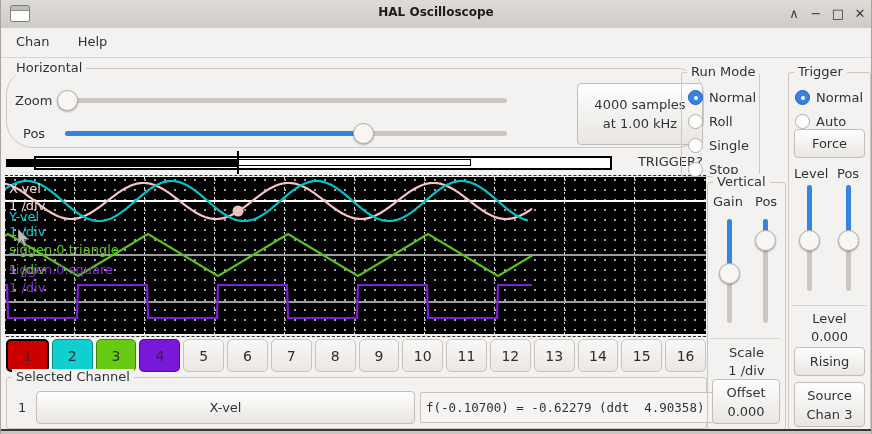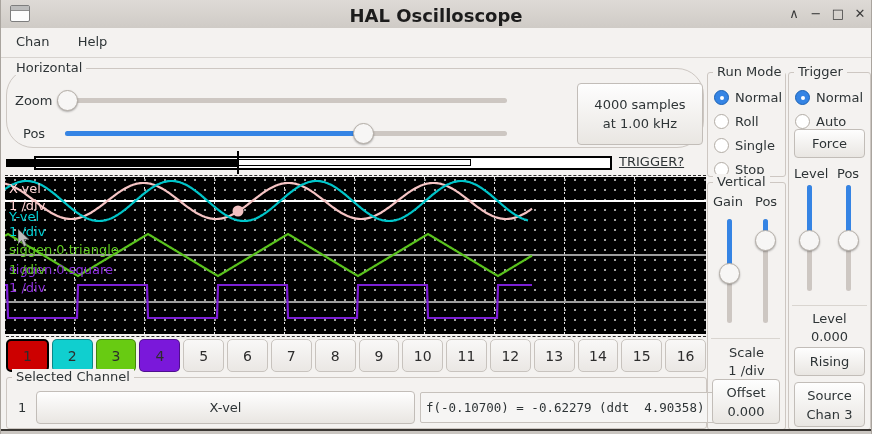--- a/index.html
+++ b/index.html
@@ -2,21 +2,21 @@
 <html><head>
 <meta charset="utf-8">
 <style>
   html,body{margin:0;padding:0;}
   body{font-family:"DejaVu Sans","Liberation Sans",sans-serif;font-size:13px;color:#2e3436;background:#888;}
   #app{position:relative;width:872px;height:434px;background:#f4f2f0;overflow:hidden;
        border-left:1px solid #a9a49e;border-right:1px solid #a9a49e;box-sizing:border-box;}
   
   .titlebar{position:absolute;left:0;top:0;width:100%;height:28px;
     background:linear-gradient(#dedad6,#cfcbc6);border-bottom:1px solid #b3aea8;}
-  .title{position:absolute;left:0;top:5px;width:100%;text-align:center;font-weight:bold;font-size:18px;color:#1c1c1c;}
+  .title{position:absolute;left:0;top:5px;width:100%;text-align:center;font-weight:bold;font-size:12px;color:#1c1c1c;}
   .winicon{position:absolute;left:9px;top:5px;width:18px;height:15px;background:#fdfdfd;border:1px solid #7e7e7e;border-radius:2px;}
   .winicon::before{content:"";position:absolute;left:0;top:0;width:100%;height:4px;background:#bdbdbd;border-bottom:1px solid #8e8e8e;}
   .winctl{position:absolute;top:0;height:28px;width:22px;text-align:center;line-height:28px;font-size:13px;color:#3a3a3a;cursor:default;}
   
   .menubar{position:absolute;left:0;top:28px;width:100%;height:29px;background:#f4f2f0;border-bottom:1px solid #d8d4d0;}
   .menuitem{display:inline-block;padding:6px 9px 0 9px;margin-left:6px;}
   
   .group{position:absolute;border:1px solid #cdc7c2;border-radius:3px;}
   .legend{position:absolute;top:-9px;left:5px;background:#f4f2f0;padding:0 4px;font-size:13px;white-space:nowrap;}
   
@@ -91,21 +91,21 @@
     <div class="btn" style="position:absolute;left:570px;top:14px;width:126px;height:62px;">
       <span>4000 samples</span>
       <span>at 1.00 kHz</span>
     </div>
   </div>
 
   <div class="tposbar-outer"></div>
   <div class="tposbar-thin"></div>
   <div class="tposbar-thick"></div>
   <div class="tposbar-vline"></div>
-  <div style="position:absolute;left:618px;top:154px;width:84px;text-align:left;text-decoration:underline;">TRIGGER?</div>
+  <div style="position:absolute;left:618px;top:154px;width:84px;text-align:right;">TRIGGER?</div>
 
   <div class="dash" style="left:4px;top:175px;width:701px;"></div>
   <div class="dash" style="left:5px;top:336px;width:700px;"></div>
 
   <div class="scope">
     <div>
         <div class="vgridline" style="left: 69px;"></div>
         <div class="vgridline" style="left: 139px;"></div>
         <div class="vgridline" style="left: 209px;"></div>
         <div class="vgridline" style="left: 279px;"></div>
@@ -163,21 +163,21 @@
 
   <div class="group" style="left:5px;top:377px;width:699px;height:50px;">
     <span class="legend">Selected Channel</span>
     <span style="position:absolute;left:11px;top:22px;">1</span>
     <div class="btn" style="position:absolute;left:29px;top:13px;width:379px;height:33px;">
       <span>X-vel</span>
     </div>
     <div class="readout" style="left:413px;top:14px;width:306px;height:31px;">f(-0.10700) = -0.62279 (ddt  4.90358)</div>
   </div>
 
-  <div class="group" style="left:706px;top:72px;width:77px;height:103px;">
+  <div class="group" style="left:680px;top:72px;width:77px;height:103px;">
     <span class="legend">Run Mode</span>
     <div style="position:absolute;left:0;top:8px;width:100%;">
         <div class="radio-row">
           <span class="radio on"></span>
           <span>Normal</span>
         </div>
         <div class="radio-row">
           <span class="radio"></span>
           <span>Roll</span>
         </div>

